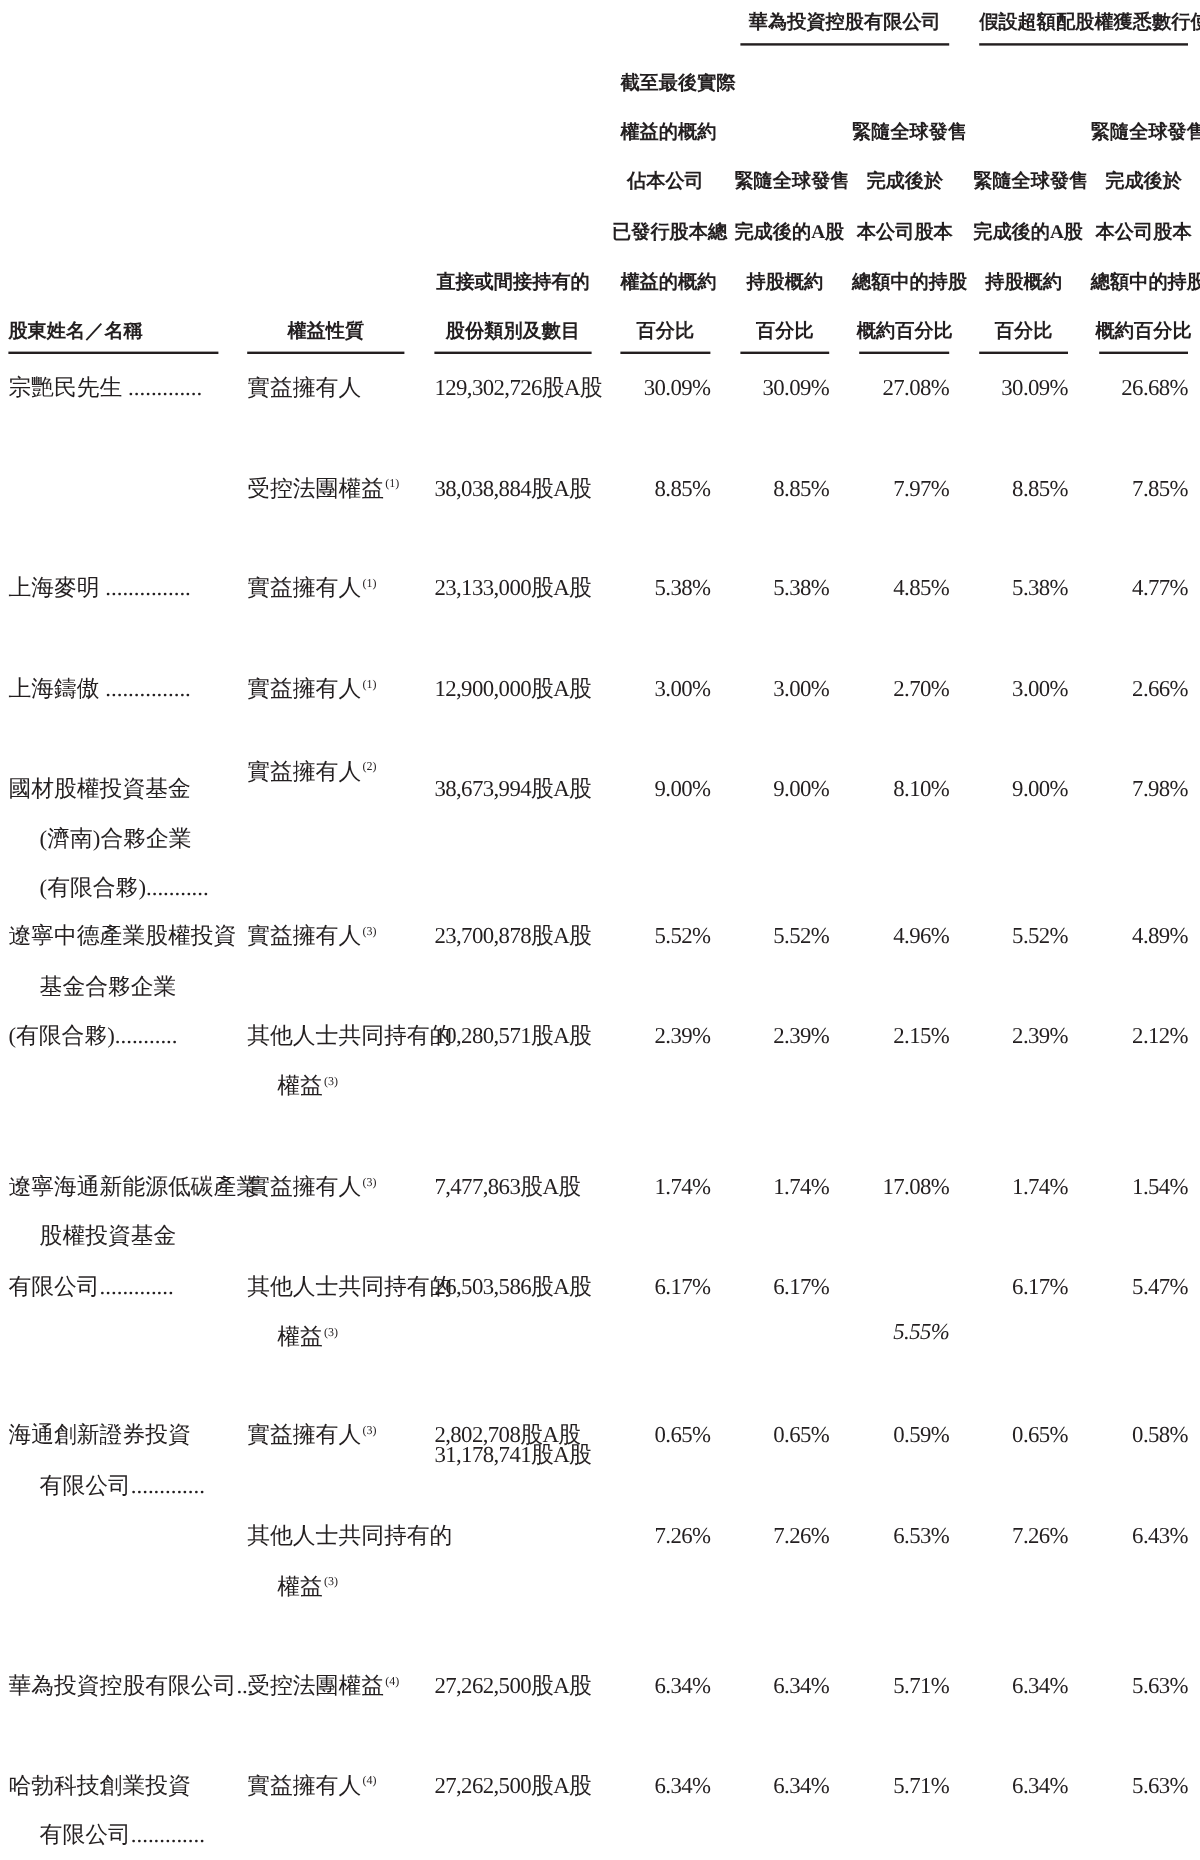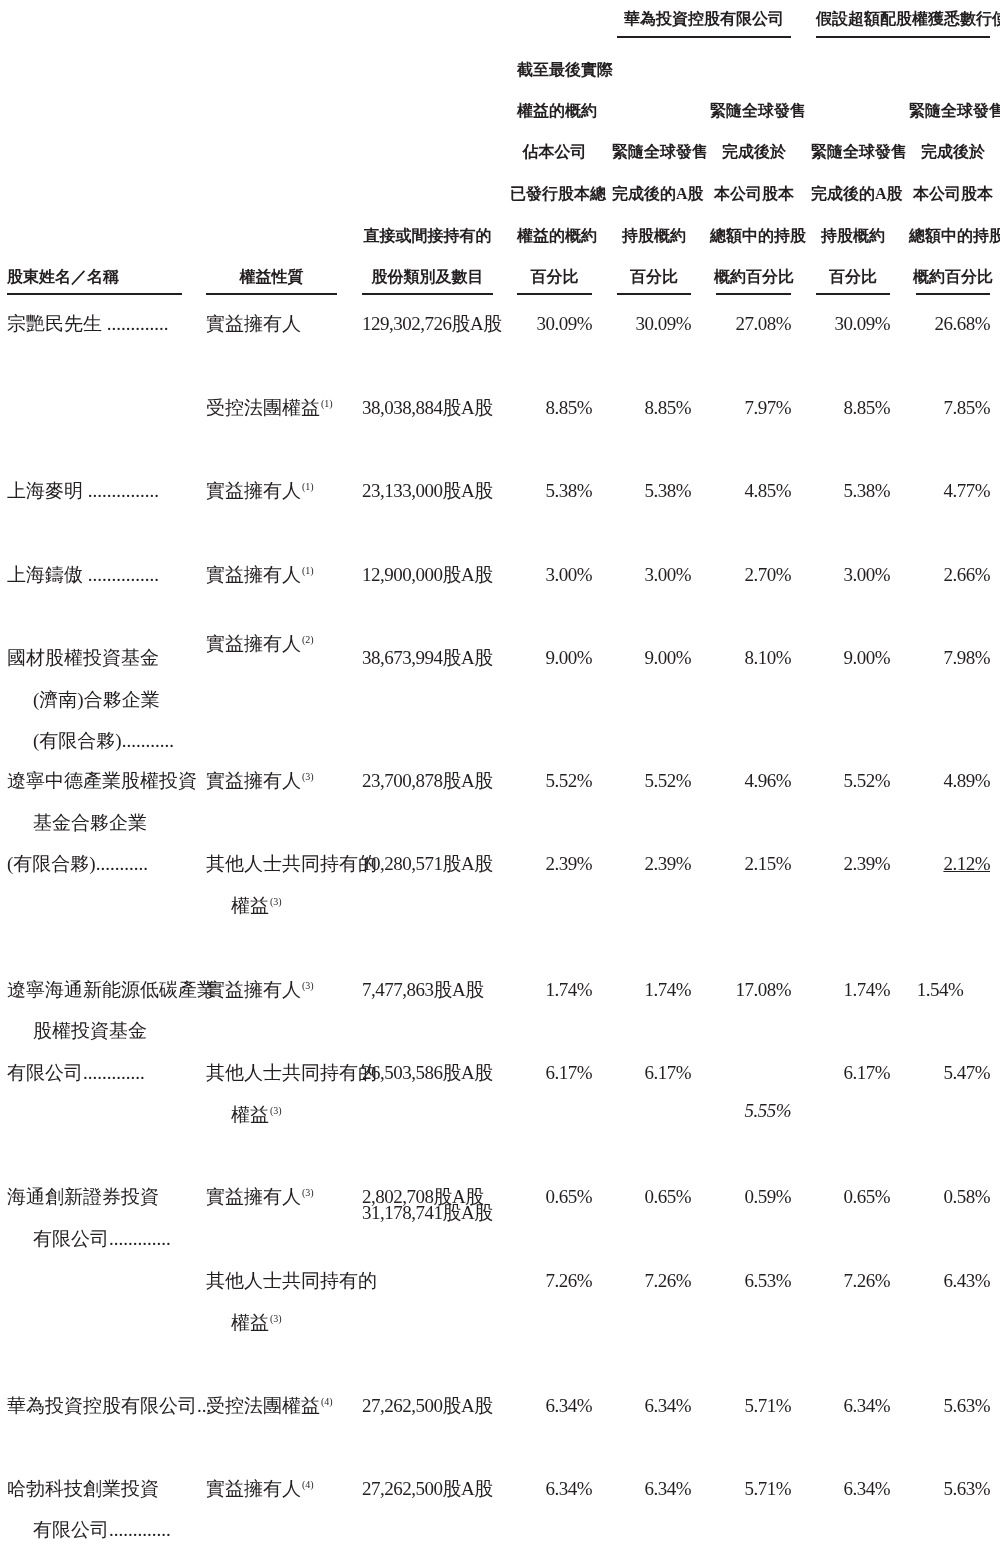--- a/index.html
+++ b/index.html
@@ -128,32 +128,32 @@
     </div>
     <div>
       <div class="t" style="left:7px;top:852px;">(有限合夥)...........</div>
       <div class="t" style="left:206px;top:852px;"><span>其他人士共同持有的</span></div>
       <div class="t" style="left:231px;top:894px;"><span>權益</span><sup>(3)</sup></div>
       <div class="t pct" style="left:362px;top:852px;">10,280,571股A股</div>
       <div class="t r pct" style="left:492px;width:100px;top:852px;">2.39%</div>
       <div class="t r pct" style="left:591px;width:100px;top:852px;">2.39%</div>
       <div class="t r pct" style="left:691px;width:100px;top:852px;">2.15%</div>
       <div class="t r pct" style="left:790px;width:100px;top:852px;">2.39%</div>
-      <div class="t r pct" style="left:890px;width:100px;top:852px;text-decoration:underline;">2.12%</div>
+      <div class="t r pct" style="left:890px;width:100px;top:852px;">2.12%</div>
     </div>
     <div>
       <div class="t" style="left:7px;top:978px;">遼寧海通新能源低碳產業</div>
       <div class="t" style="left:33px;top:1019px;">股權投資基金</div>
       <div class="t" style="left:206px;top:978px;"><span>實益擁有人</span><sup>(3)</sup></div>
       <div class="t pct" style="left:362px;top:978px;">7,477,863股A股</div>
       <div class="t r pct" style="left:492px;width:100px;top:978px;">1.74%</div>
       <div class="t r pct" style="left:591px;width:100px;top:978px;">1.74%</div>
       <div class="t r pct" style="left:691px;width:100px;top:978px;">17.08%</div>
       <div class="t r pct" style="left:790px;width:100px;top:978px;">1.74%</div>
-      <div class="t r pct" style="left:890px;width:100px;top:978px;text-align:center;">1.54%</div>
+      <div class="t r pct" style="left:890px;width:100px;top:978px;">1.54%</div>
     </div>
     <div>
       <div class="t" style="left:7px;top:1061px;">有限公司.............</div>
       <div class="t" style="left:206px;top:1061px;"><span>其他人士共同持有的</span></div>
       <div class="t" style="left:231px;top:1103px;"><span>權益</span><sup>(3)</sup></div>
       <div class="t pct" style="left:362px;top:1061px;">26,503,586股A股</div>
       <div class="t r pct" style="left:492px;width:100px;top:1061px;">6.17%</div>
       <div class="t r pct" style="left:591px;width:100px;top:1061px;">6.17%</div>
       <div class="t r pct" style="left:691px;width:100px;top:1099px;font-style:italic;">5.55%</div>
       <div class="t r pct" style="left:790px;width:100px;top:1061px;">6.17%</div>

